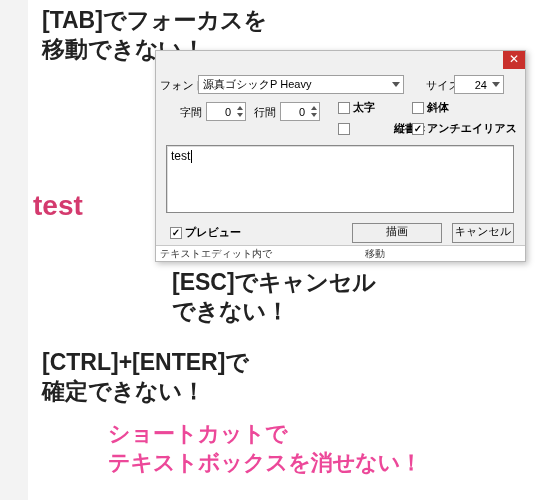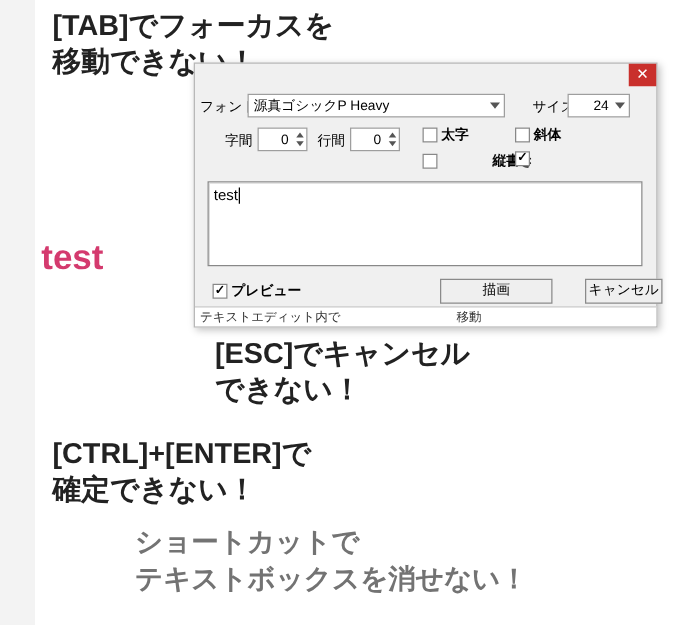--- a/index.html
+++ b/index.html
@@ -25,21 +25,21 @@
     color: #222;
   }
   .annot-tab { left: 42px; top: 6px; }
   .annot-esc { left: 172px; top: 268px; }
   .annot-ctrl { left: 42px; top: 348px; }
   .red-text {
     position: absolute;
     font-weight: 900;
     font-size: 22px;
     line-height: 1.3;
-    color: #737373;
+    color: #ec4899;
   }
   .annot-short { left: 108px; top: 420px; }
   .preview-test {
     position: absolute;
     left: 33px; top: 190px;
     font-weight: 900;
     font-size: 28px;
     color: #d43a6e;
   }
 
@@ -159,21 +159,21 @@
   .dlg-btn {
     position: absolute;
     height: 20px;
     background: #efefef;
     border: 1px solid #8a8a8a;
     font-size: 11px;
     display: flex; align-items: flex-start; justify-content: center;
     cursor: pointer;
   }
   .btn-draw   { left: 196px; top: 172px; width: 90px; }
-  .btn-cancel { left: 296px; top: 172px; width: 62px; margin-left: 16px; }
+  .btn-cancel { left: 296px; top: 172px; width: 62px; }
 
   .hint-strip {
     position: absolute;
     left: 0; bottom: 0;
     width: 100%; height: 16px;
     background: #fff;
     border-top: 1px solid #c8c8c8;
     font-size: 10px;
     padding: 1px 4px;
     color: #333;
@@ -226,20 +226,21 @@
   <div class="chk chk-italic">
     <span class="box"></span>
     <span>斜体</span>
   </div>
   <div class="chk chk-vert">
     <span class="box"></span>
     <span>縦書き</span>
   </div>
   <div class="chk chk-aa">
     <span class="box">✓</span>
+    <span>アンチエイリアス</span>
   </div>
 
   <div class="text-area">
     <span>test</span><span class="text-caret"></span>
   </div>
 
   <div class="chk chk-preview">
     <span class="box">✓</span>
     <span>プレビュー</span>
   </div>

